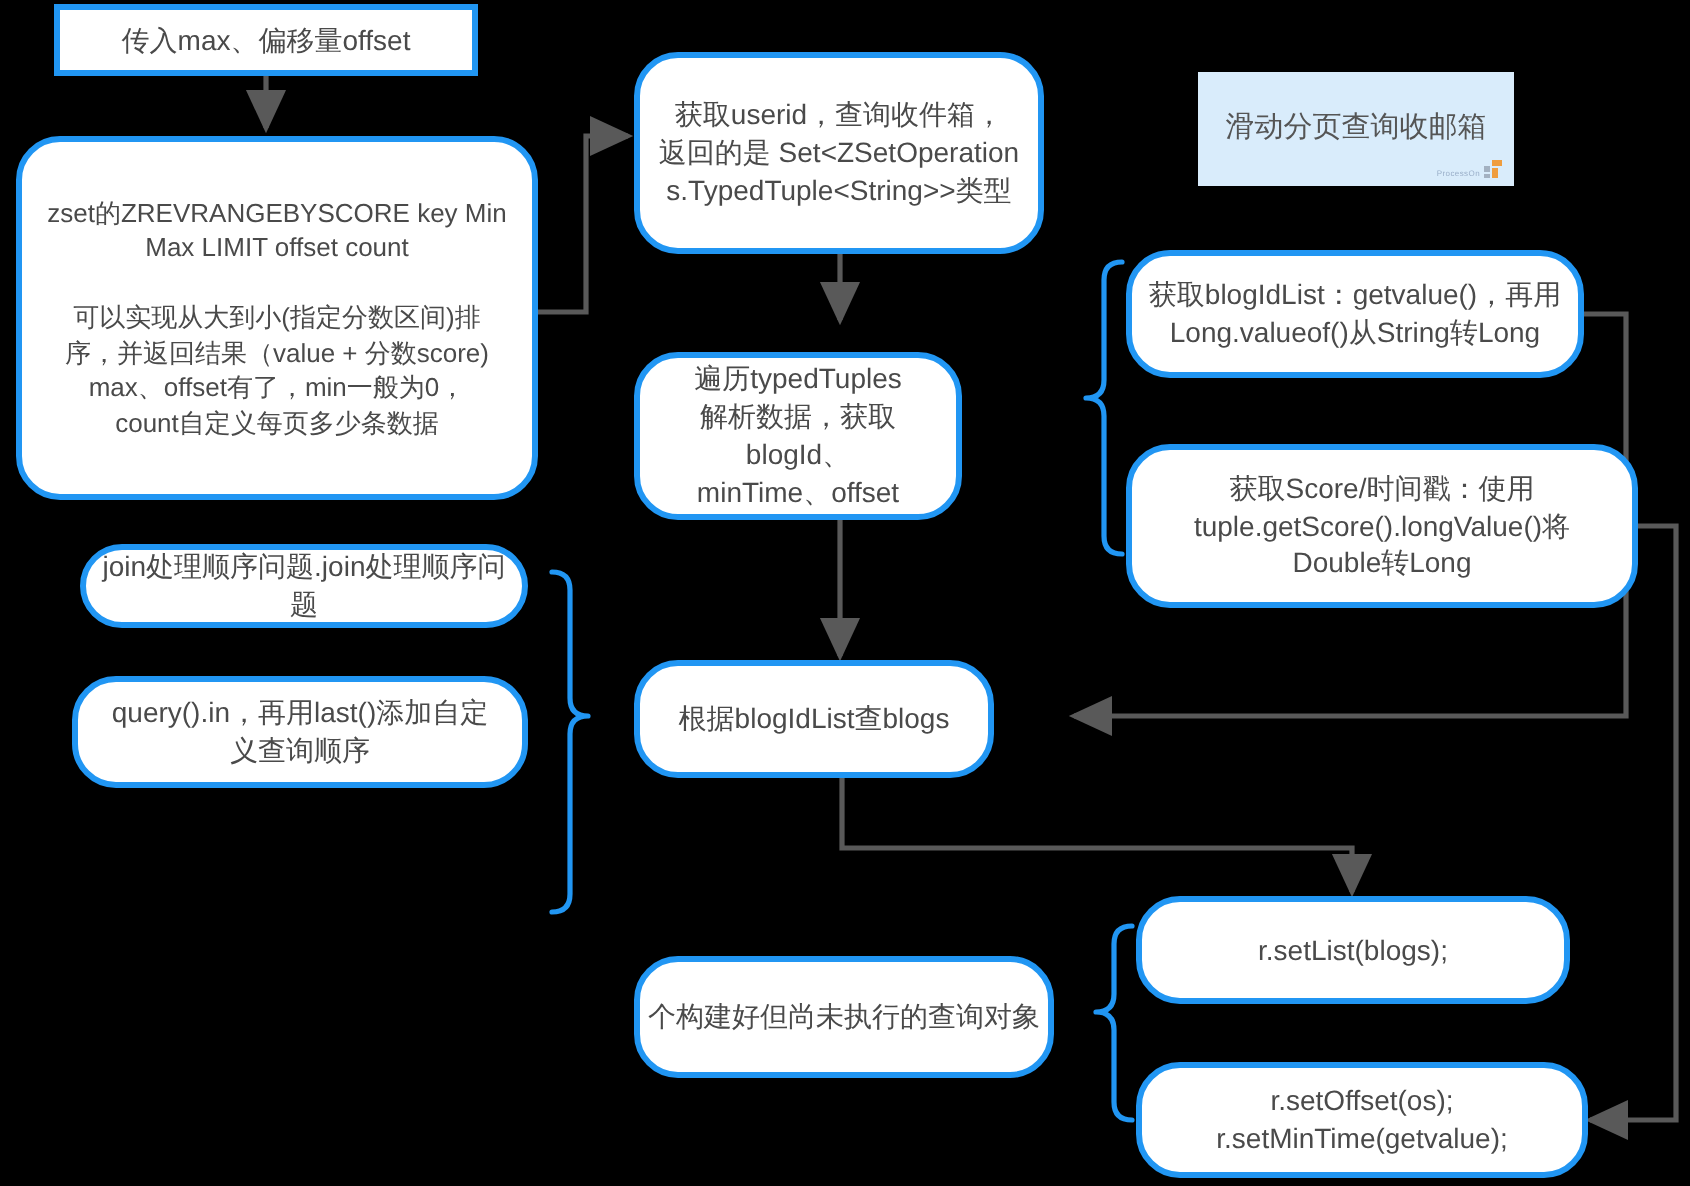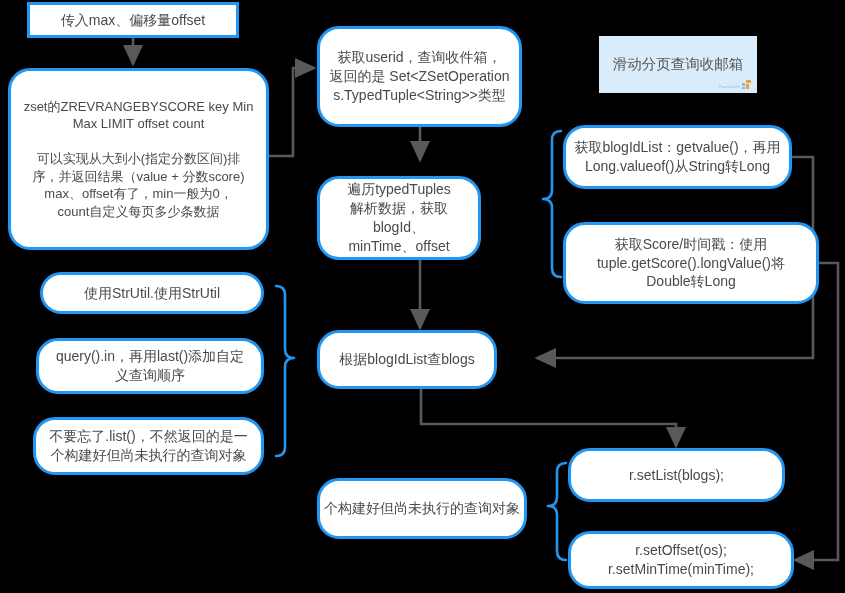--- a/index.html
+++ b/index.html
@@ -129,36 +129,34 @@
 解析数据，获取blogId、
 minTime、offset</div>
 
   <div class="node" style="left:563px;top:125px;width:229px;height:64px;">获取blogIdList：getvalue()，再用
 Long.valueof()从String转Long</div>
 
   <div class="node" style="left:563px;top:222px;width:256px;height:82px;">获取Score/时间戳：使用
 tuple.getScore().longValue()将
 Double转Long</div>
 
-  <div class="node" style="left:40px;top:272px;width:224px;height:42px;">使用StrUtil.使用StrUtil</div>
+  <div class="node" style="left:40px;top:272px;width:224px;height:42px;">join处理顺序问题.join处理顺序问题</div>
 
   <div class="node" style="left:36px;top:338px;width:228px;height:56px;">query().in，再用last()添加自定
 义查询顺序</div>
 
-  <div class="node" style="left:33px;top:417px;width:231px;height:58px;">不要忘了.list()，不然返回的是一
-个构建好但尚未执行的查询对象</div>
 
   <div class="node" style="left:317px;top:330px;width:180px;height:59px;">根据blogIdList查blogs</div>
 
   <div class="node" style="left:317px;top:478px;width:210px;height:61px;">个构建好但尚未执行的查询对象</div>
 
   <div class="node" style="left:568px;top:448px;width:217px;height:54px;">r.setList(blogs);</div>
 
   <div class="node" style="left:568px;top:531px;width:226px;height:58px;">r.setOffset(os);
-r.setMinTime(minTime);</div>
+r.setMinTime(getvalue);</div>
 
   <div class="node tinted" style="left:599px;top:36px;width:158px;height:57px;font-size:14.5px;">
     <span>滑动分页查询收邮箱</span>
     <span class="watermark">
       <span class="wm-text">ProcessOn</span>
       <span class="wm-mark"><i></i><i></i><i></i><i></i></span>
     </span>
   </div>
 
 </div>

